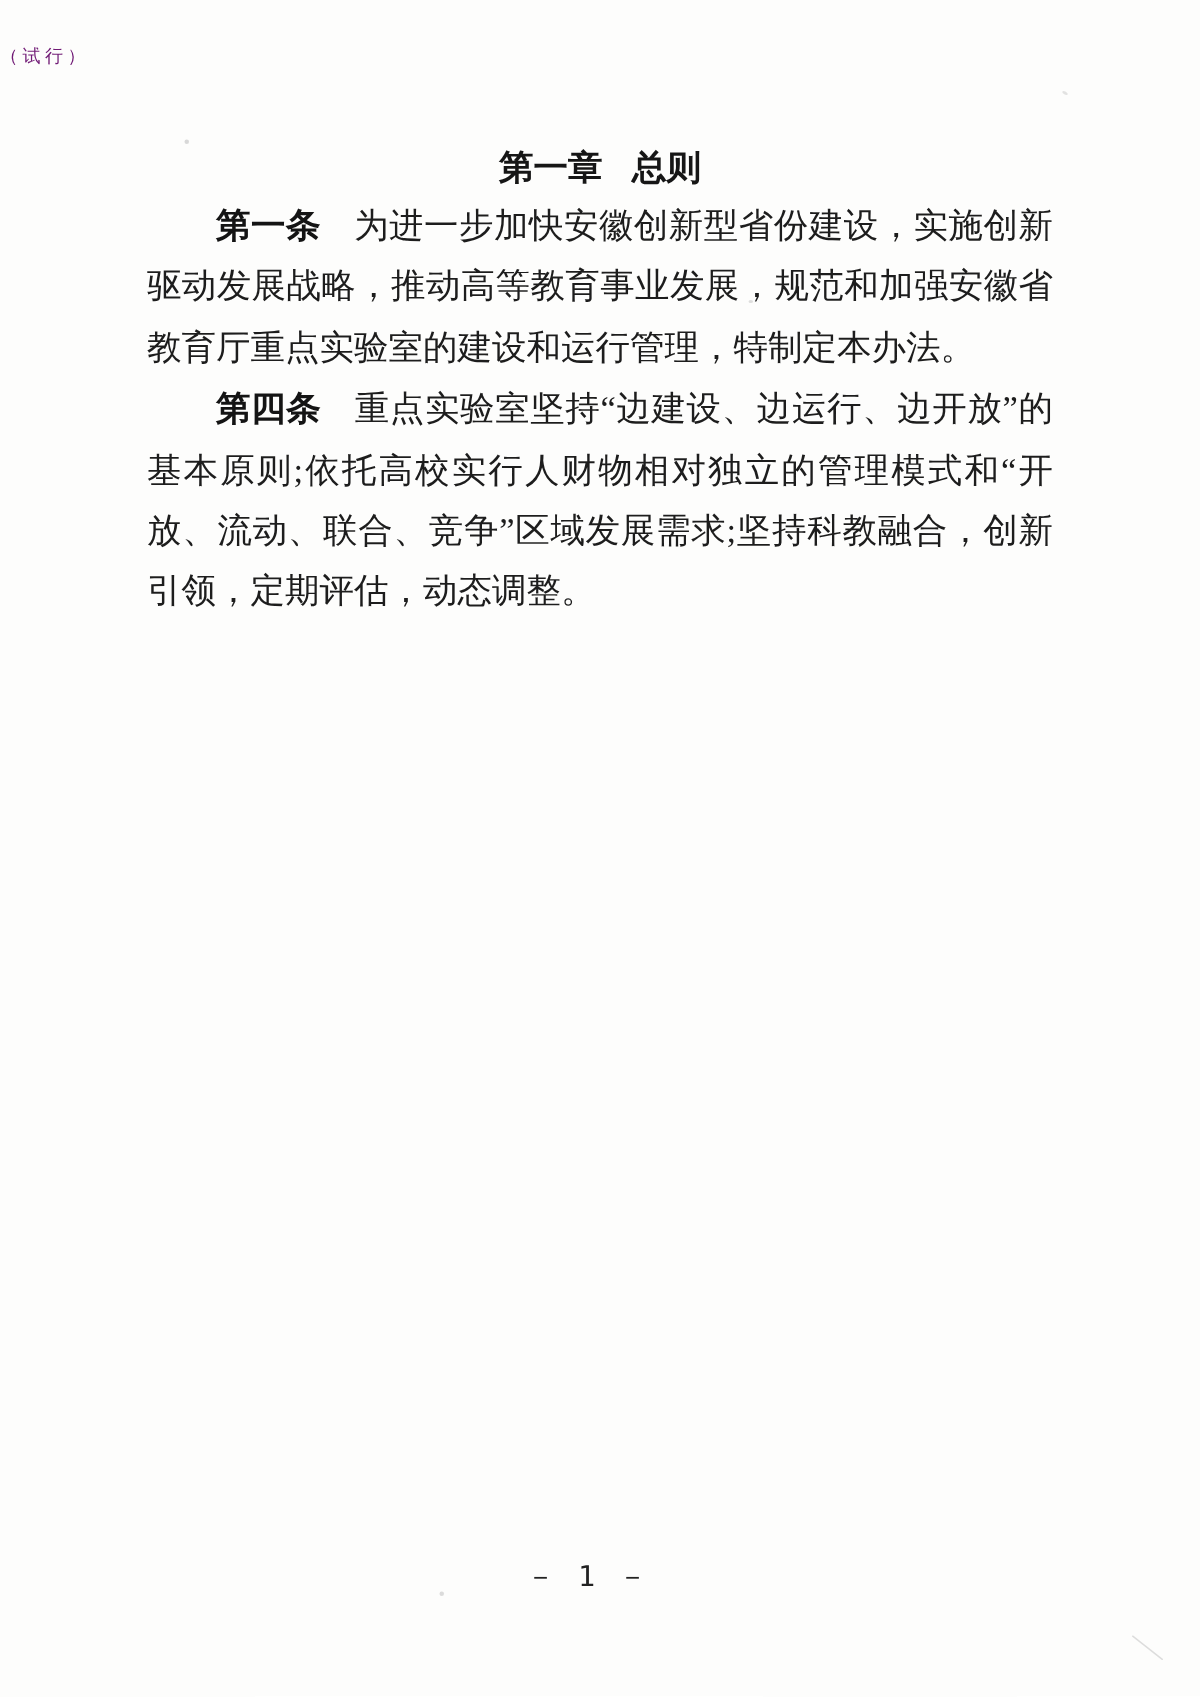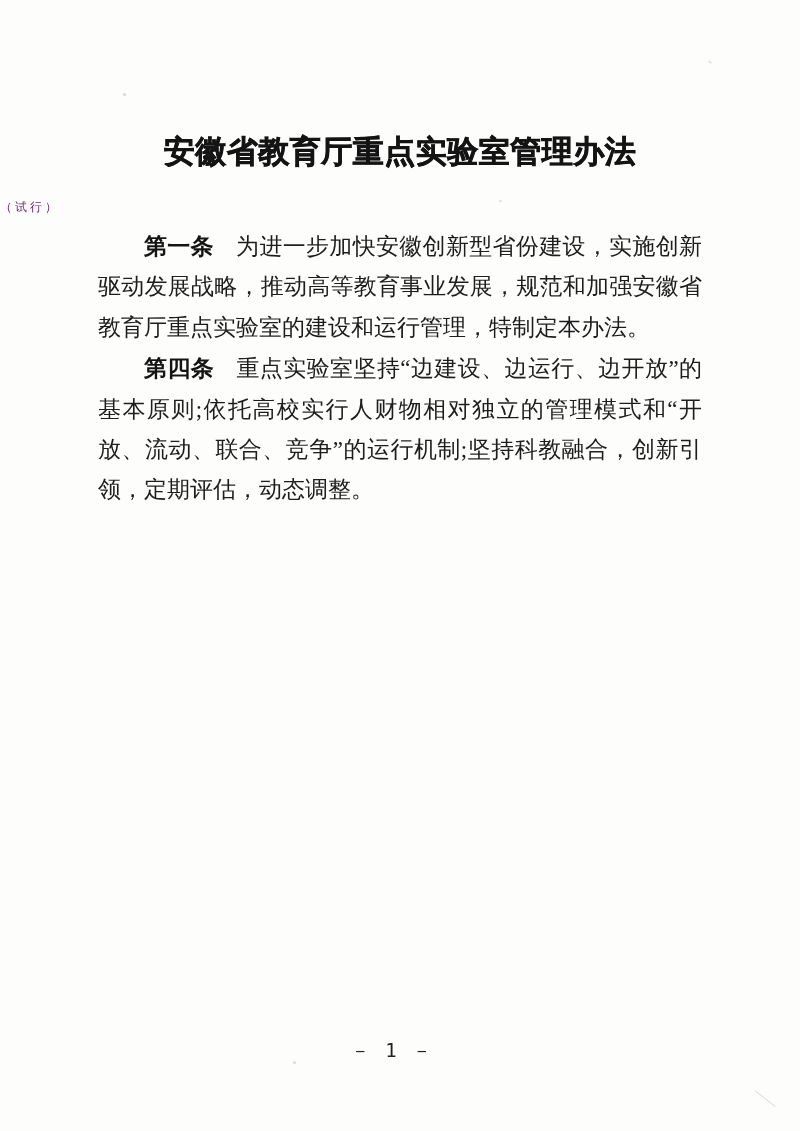--- a/index.html
+++ b/index.html
@@ -112,34 +112,36 @@
 <body>
 
 <div class="page">
 
   <div class="speck s1"></div>
   <div class="speck s2"></div>
   <div class="speck s3"></div>
   <div class="speck s4"></div>
   <div class="scratch"></div>
 
-  <h1 class="doc-title">安徽省教育厅重点实验室管理办法</h1>
 
   <div class="doc-subtitle">（试行）</div>
 
+  <div class="chapter-heading">
+    <span>第一章</span><span class="chapter-gap"></span><span>总则</span>
+  </div>
 
   <div class="doc-body">
 
     <p class="para">
       <span class="article-label">第一条</span><span class="label-gap"></span><span>为进一步加快安徽创新型省份建设，实施创新驱动发展战略，推动高等教育事业发展，规范和加强安徽省教育厅重点实验室的建设和运行管理，特制定本办法。</span>
     </p>
 
 
 
     <p class="para">
-      <span class="article-label">第四条</span><span class="label-gap"></span><span>重点实验室坚持“边建设、边运行、边开放”的基本原则;依托高校实行人财物相对独立的管理模式和“开放、流动、联合、竞争”的运行机制;坚持科教融合，创新引领，定期评估，动态调整。</span>
+      <span class="article-label">第四条</span><span class="label-gap"></span><span>重点实验室坚持“边建设、边运行、边开放”的基本原则;依托高校实行人财物相对独立的管理模式和“开放、流动、联合、竞争”区域发展需求;坚持科教融合，创新引领，定期评估，动态调整。</span>
     </p>
 
   </div>
 
   <div class="page-number">－ 1 －</div>
 
 </div>
 
 </body></html>

